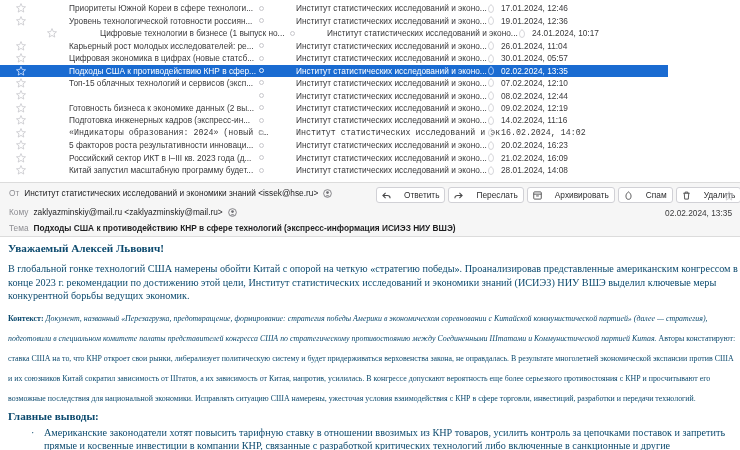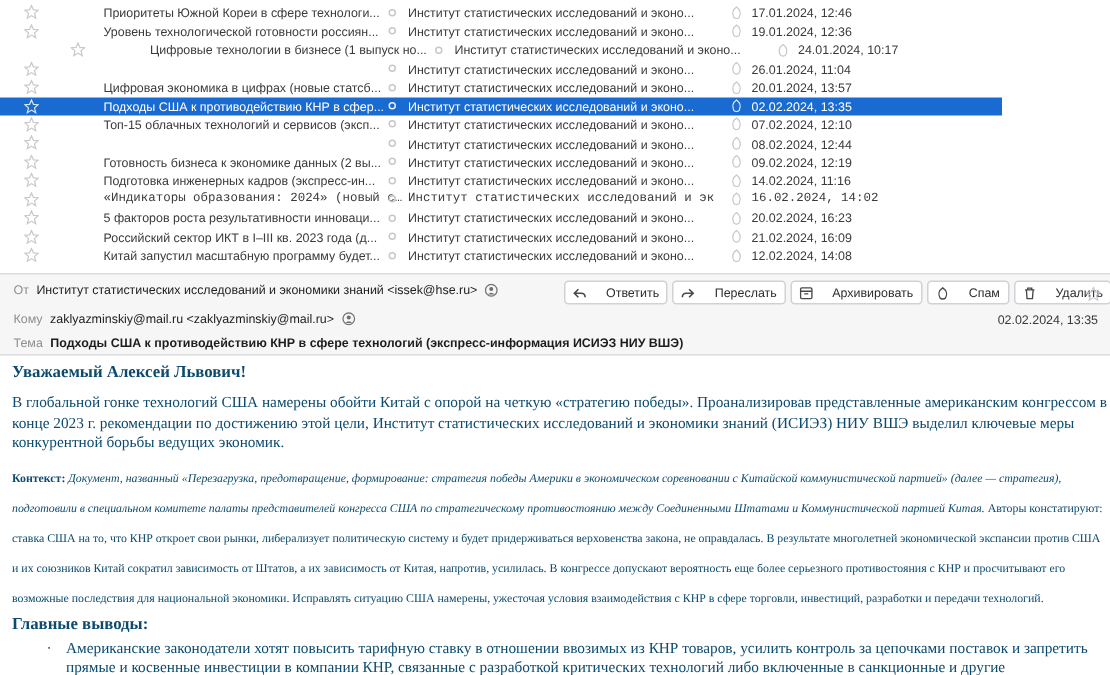--- a/index.html
+++ b/index.html
@@ -8,21 +8,21 @@
 
   
   .msg-list { position: absolute; left: 0; top: 0; width: 668px; height: 182px; overflow: hidden; background: #fff; }
   .msg-row { position: absolute; left: 0; width: 740px; height: 12.4px; display: flex; align-items: center; font-size: 8.3px; color: #3a3a3c; white-space: nowrap; }
   .msg-row.selected { background: #1a6bd1; color: #ffffff; }
   .star { position: absolute; left: 16px; width: 10px; height: 10px; top: 1px; }
   .star svg { width: 10px; height: 10px; display: block; }
   .subject { position: absolute; left: 69px; width: 200px; overflow: hidden; text-overflow: ellipsis; }
   .read-dot { position: absolute; left: 259px; top: 3.5px; width: 5px; height: 5px; border-radius: 50%; border: 1px solid #c7c7cc; }
   .msg-row.selected .read-dot { border-color: #e6efff; }
-  .sender { position: absolute; left: 272px; width: 204px; overflow: hidden; }
+  .sender { position: absolute; left: 296px; width: 204px; overflow: hidden; }
   .junk { position: absolute; left: 487px; top: 1.5px; width: 8px; height: 9px; }
   .junk svg { width: 8px; height: 9px; display: block; }
   .date { position: absolute; left: 501px; }
 
   
   .header { position: absolute; left: 0; top: 182px; width: 740px; height: 55px; background: #f6f6f6; border-top: 1px solid #dcdcdc; border-bottom: 1px solid #dcdcdc; }
   .hdr-line { position: absolute; left: 9px; font-size: 8.3px; color: #1d1d1f; white-space: nowrap; display: flex; align-items: center; }
   .hdr-label { color: #8e8e93; margin-right: 5px; }
   .contact-icon { width: 9px; height: 9px; margin-left: 5px; display: inline-block; }
   .contact-icon svg { width: 9px; height: 9px; display: block; }
@@ -97,20 +97,21 @@
         </svg>
       </span>
       <span class="date">24.01.2024, 10:17</span>
     </div>
     <div class="msg-row" style="top: 39.6px;">
       <span class="star">
         <svg viewBox="0 0 10 10">
           <path d="M5 0.6 L6.3 3.6 L9.5 3.8 L7 5.9 L7.8 9.1 L5 7.4 L2.2 9.1 L3 5.9 L0.5 3.8 L3.7 3.6 Z" fill="none" stroke="#c7c7cc" stroke-width="0.8"></path>
         </svg>
       </span>
+      <span class="subject">Карьерный рост молодых исследователей: ре...</span>
       <span class="read-dot"></span>
       <span class="sender">Институт статистических исследований и эконо...</span>
       <span class="junk">
         <svg viewBox="0 0 8 9">
           <path d="M4 0.6 C6.6 2.4 7 5 5.8 7.6 C5 8.6 3 8.6 2.2 7.6 C1 5 1.4 2.4 4 0.6 Z" fill="none" stroke="#c7c7cc" stroke-width="0.8"></path>
         </svg>
       </span>
       <span class="date">26.01.2024, 11:04</span>
     </div>
     <div class="msg-row" style="top: 52px;">
@@ -120,21 +121,21 @@
         </svg>
       </span>
       <span class="subject">Цифровая экономика в цифрах (новые статсб...</span>
       <span class="read-dot"></span>
       <span class="sender">Институт статистических исследований и эконо...</span>
       <span class="junk">
         <svg viewBox="0 0 8 9">
           <path d="M4 0.6 C6.6 2.4 7 5 5.8 7.6 C5 8.6 3 8.6 2.2 7.6 C1 5 1.4 2.4 4 0.6 Z" fill="none" stroke="#c7c7cc" stroke-width="0.8"></path>
         </svg>
       </span>
-      <span class="date">20.01.2024, 13:57</span>
+      <span class="date">30.01.2024, 05:57</span>
     </div>
     <div class="msg-row selected" style="top: 64.5px;">
       <span class="star">
         <svg viewBox="0 0 10 10">
           <path d="M5 0.6 L6.3 3.6 L9.5 3.8 L7 5.9 L7.8 9.1 L5 7.4 L2.2 9.1 L3 5.9 L0.5 3.8 L3.7 3.6 Z" fill="none" stroke="#dbe7ff" stroke-width="0.8"></path>
         </svg>
       </span>
       <span class="subject">Подходы США к противодействию КНР в сфер...</span>
       <span class="read-dot"></span>
       <span class="sender">Институт статистических исследований и эконо...</span>
@@ -263,21 +264,21 @@
         </svg>
       </span>
       <span class="subject">Китай запустил масштабную программу будет...</span>
       <span class="read-dot"></span>
       <span class="sender">Институт статистических исследований и эконо...</span>
       <span class="junk">
         <svg viewBox="0 0 8 9">
           <path d="M4 0.6 C6.6 2.4 7 5 5.8 7.6 C5 8.6 3 8.6 2.2 7.6 C1 5 1.4 2.4 4 0.6 Z" fill="none" stroke="#c7c7cc" stroke-width="0.8"></path>
         </svg>
       </span>
-      <span class="date">12.02.2024, 14:08</span>
+      <span class="date">28.01.2024, 14:08</span>
     </div>
   </div>
 
 <div class="header">
   <div class="hdr-line" style="top:5px;">
     <span class="hdr-label">От</span>
     <span>Институт статистических исследований и экономики знаний &lt;issek@hse.ru&gt;</span>
     <span class="contact-icon">
       <svg viewBox="0 0 10 10">
           <circle cx="5" cy="5" r="4.3" fill="none" stroke="#6e6e73" stroke-width="0.9"></circle>

